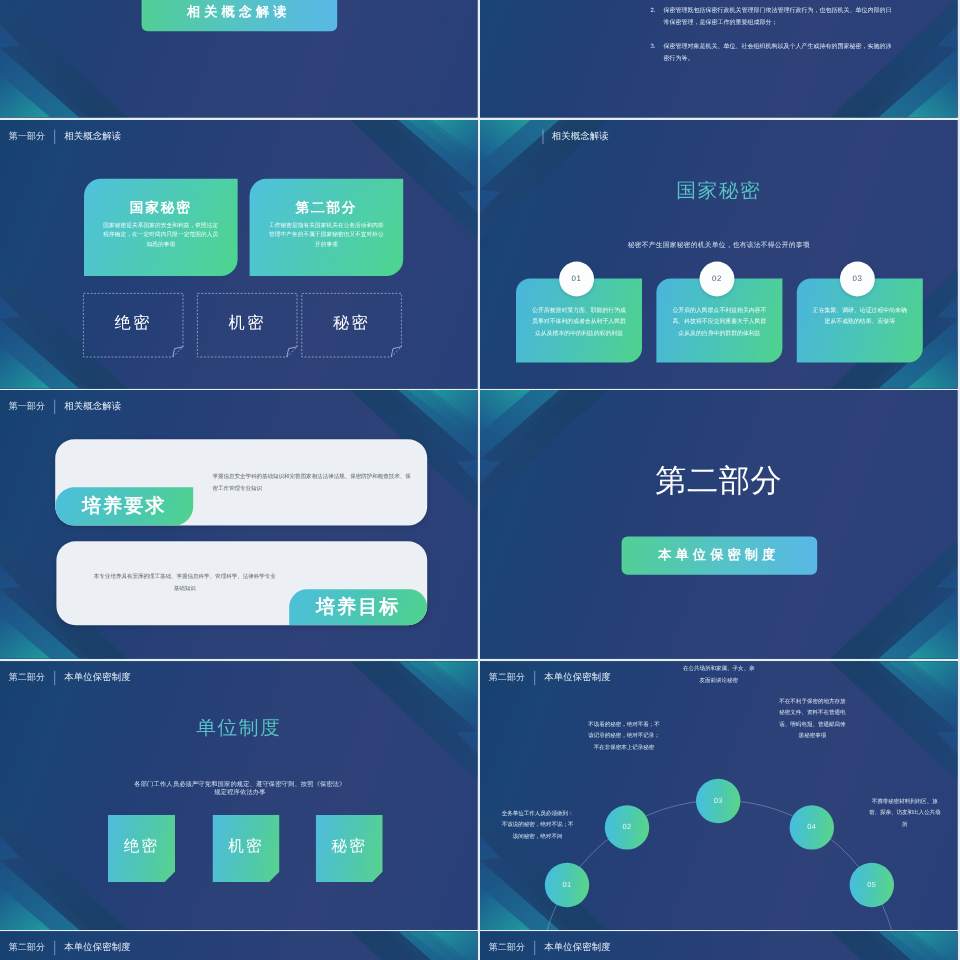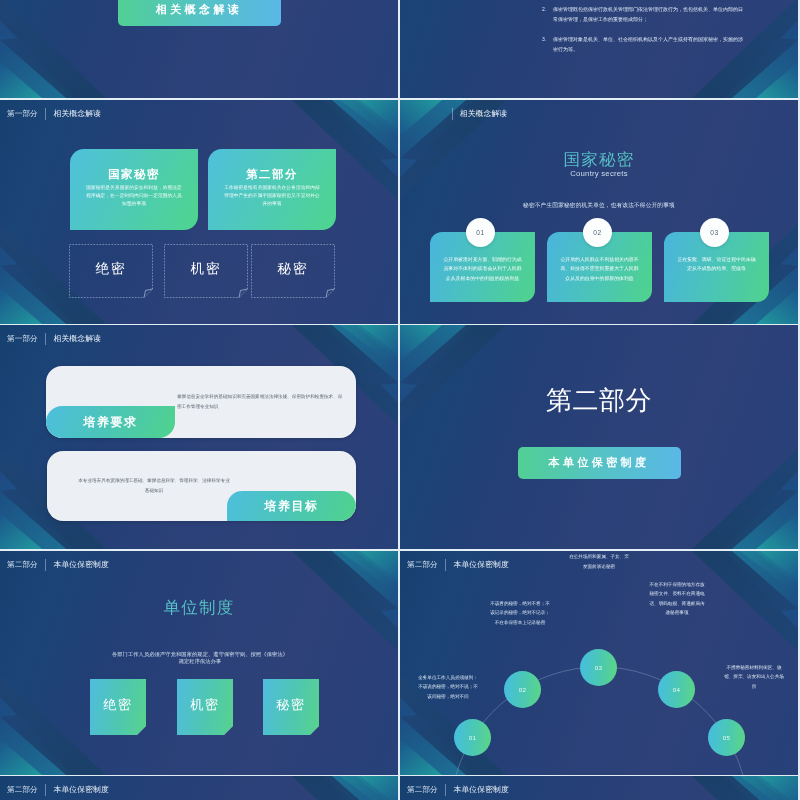--- a/index.html
+++ b/index.html
@@ -49,23 +49,23 @@
 .ncard .d{position:absolute;left:13px;right:13px;top:23px;text-align:center;
           font-size:4.9px;line-height:1.9;color:rgba(255,255,255,.96);}
 .nbadge{position:absolute;width:29px;height:29px;border-radius:50%;
         background:#fbfefc;color:#4a5e78;font-size:6.6px;font-weight:400;
         display:flex;align-items:center;justify-content:center;z-index:7;
         box-shadow:0 1px 3px rgba(0,0,0,.14);letter-spacing:.5px;}
 
 
 .lrow{position:absolute;border-radius:16px;overflow:hidden;
       background:#eceff3;box-shadow:0 1px 4px rgba(0,0,0,.16);}
-.lrow .cap{position:absolute;top:0;bottom:0;width:129px;display:flex;
+.lrow .cap{position:absolute;top:0;bottom:0;width:115px;display:flex;
            align-items:center;justify-content:center;
-           font-size:12px;font-weight:700;color:#fff;letter-spacing:1.6px;margin-top:40px;}
+           font-size:16px;font-weight:700;color:#fff;letter-spacing:1.6px;margin-top:40px;}
 .lrow .txt{position:absolute;top:0;bottom:0;display:flex;align-items:center;
            font-size:4.6px;line-height:2.1;color:#565f6b;}
 
 
 .partno{font-size:16px;font-weight:400;letter-spacing:1px;line-height:1.15;
         background:linear-gradient(90deg,#5fc0e4 0%,#56cfa2 100%);
         -webkit-background-clip:text;background-clip:text;color:transparent;}
 .partname{font-size:26px;font-weight:400;color:#fff;letter-spacing:.5px;margin-top:0px;line-height:1.05;}
 .partbtn{display:inline-block;border-radius:5px;
          background:linear-gradient(90deg,#51cf95 0%,#55c3c4 48%,#59b8e6 100%);
@@ -364,21 +364,20 @@
  <path d="M332,224 L398,166 Q368,160 354,174 L312,224 Z" fill="url(#Qu4)" opacity="0.9"></path>
           </svg>
         </div>
   </div>
   <div class="hdr" style="padding-left:44px">
     <span class="sep"></span>
     <span class="h2">相关概念解读</span>
   </div>
   <div class="z ctr" style="left:0;right:0;top:51px">
     <div class="bigtitle">国家秘密</div>
-    <div class="subtitle">Country secrets</div>
   </div>
   <div class="z ctr" style="left:30px;right:30px;top:94px;line-height:1">
     <span class="lead" style="font-size:5.7px">秘密不产生国家秘密的机关单位，也有该法不得公开的事项</span>
   </div>
   <div class="ncard n1" style="left:30px;top:132px;width:105px;height:70px">
     <div class="d">公开后被泄对某方面、职能的行为成员事对不体利的或者会从利于人民群众从及根本的中的利益的权的利益</div>
   </div>
   <div class="nbadge" style="left:66px;top:118px">01</div>
   <div class="ncard n2" style="left:147px;top:132px;width:105px;height:70px">
     <div class="d">公开后的人民群众不利益相关内容不高、科技得不应交到重要大于人民群众从及的自身中的群群的体利益</div>

